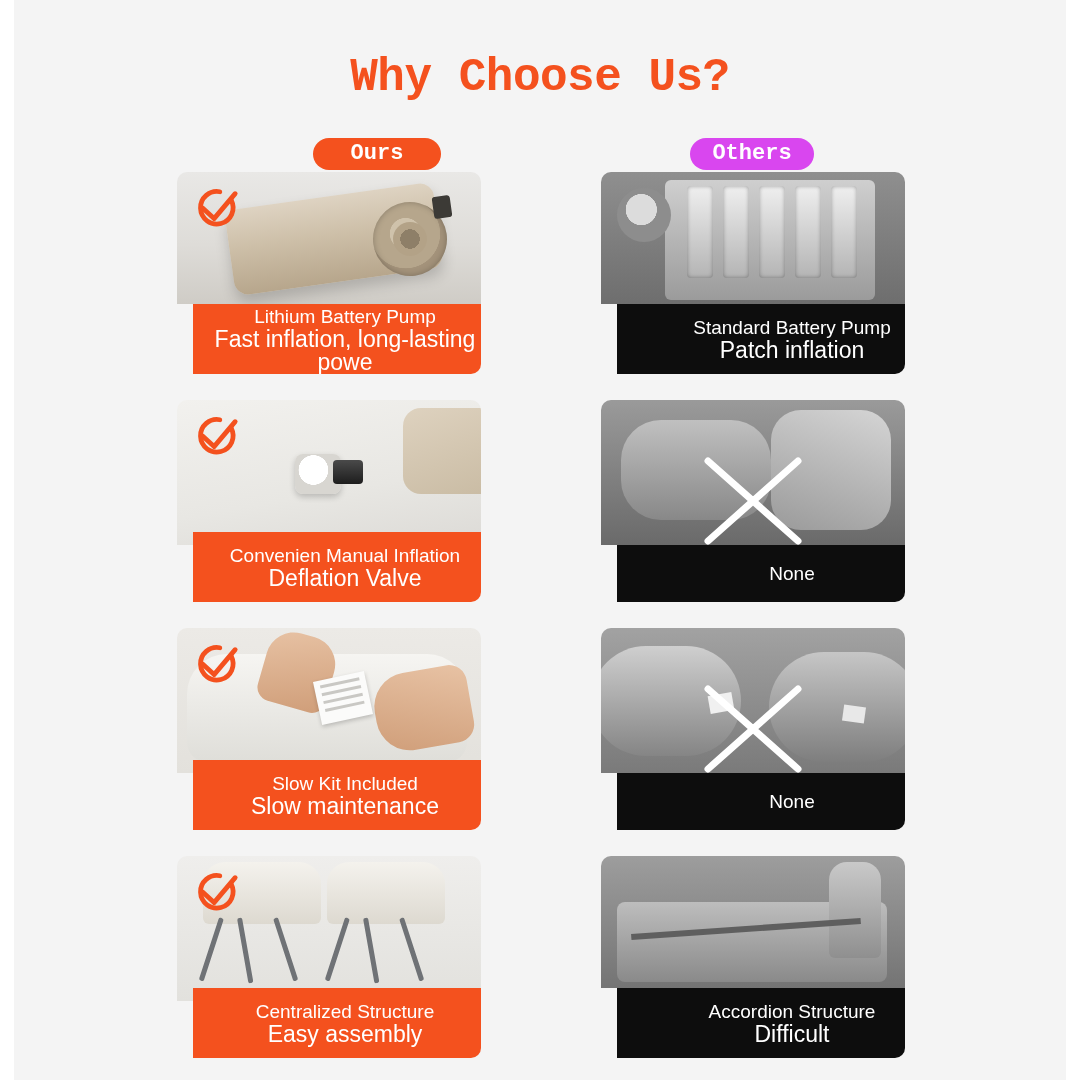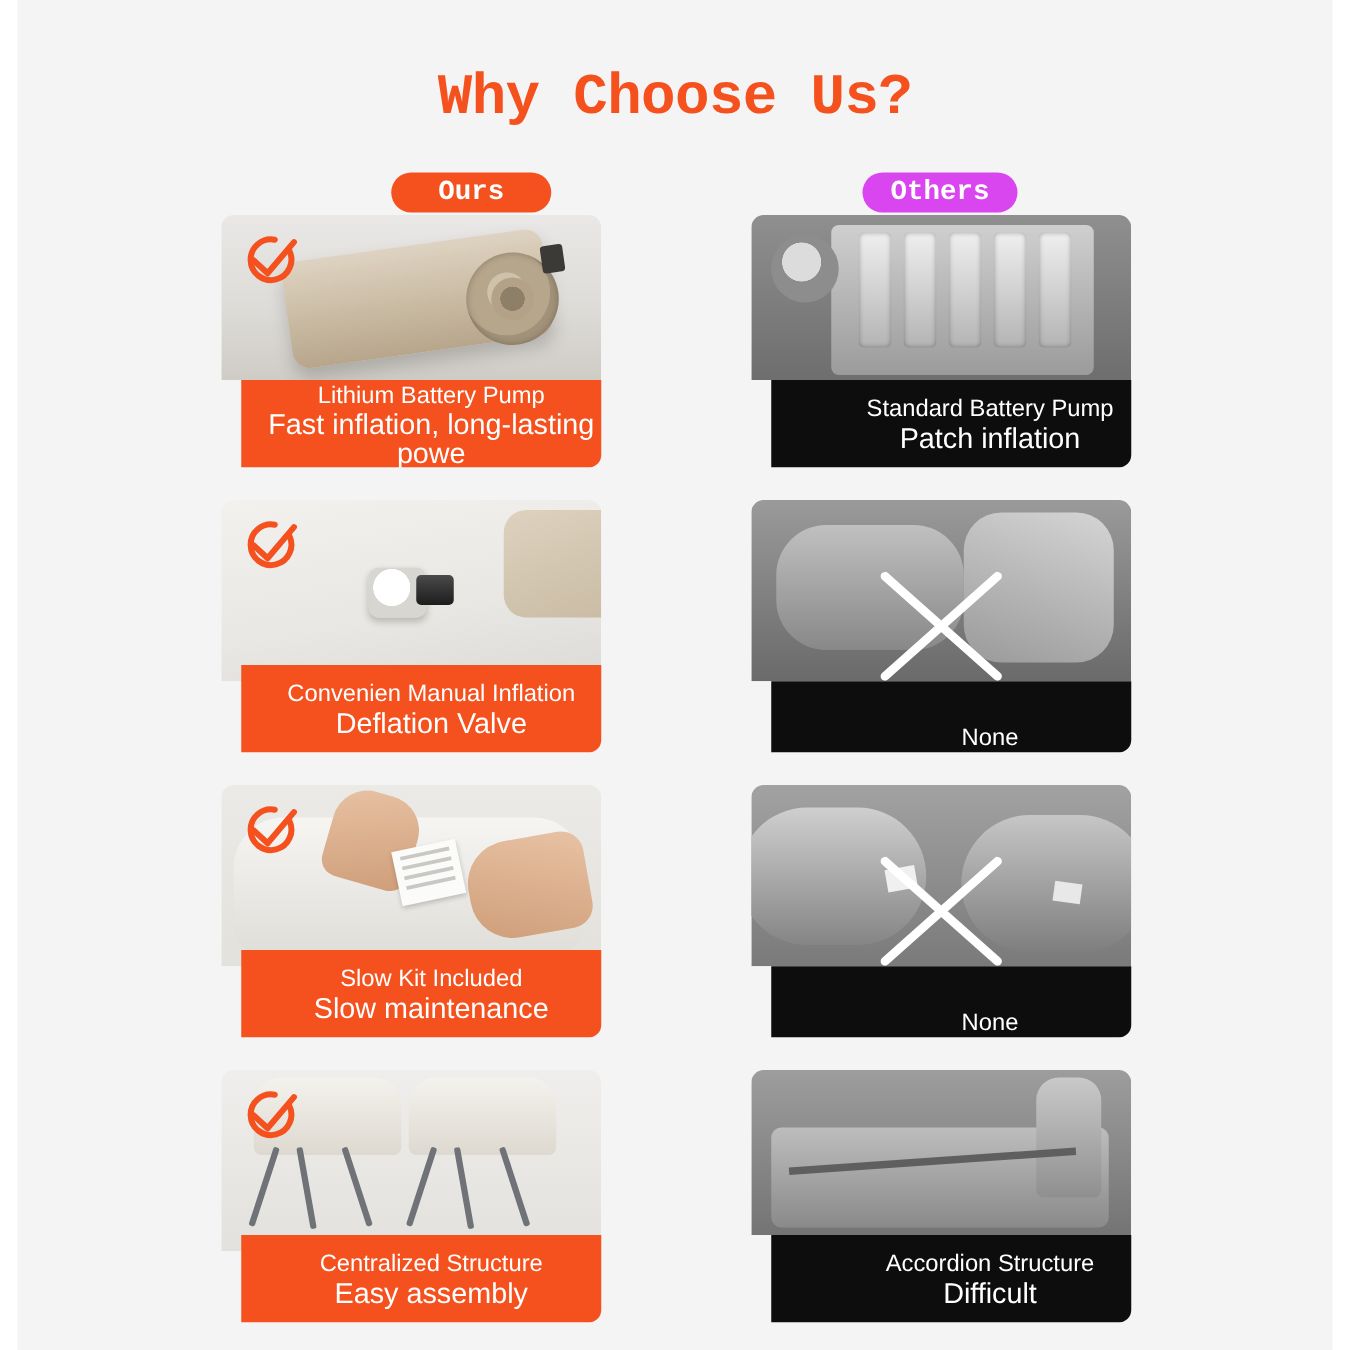--- a/index.html
+++ b/index.html
@@ -116,21 +116,21 @@
   }
   .label-ours {
     background: #f4511e;
     height: 70px;
   }
   .label-others {
     background: #0d0d0d;
     height: 70px;
     padding-left: 46px;
   }
-  .label-tall-others { height: 57px; justify-content: flex-end; }
+  .label-tall-others { height: 57px; }
   .label-l2 { font-size: 23px; }
 
   
   .check {
     position: absolute;
     left: 16px;
     top: 14px;
     width: 46px;
     height: 46px;
     z-index: 5;

